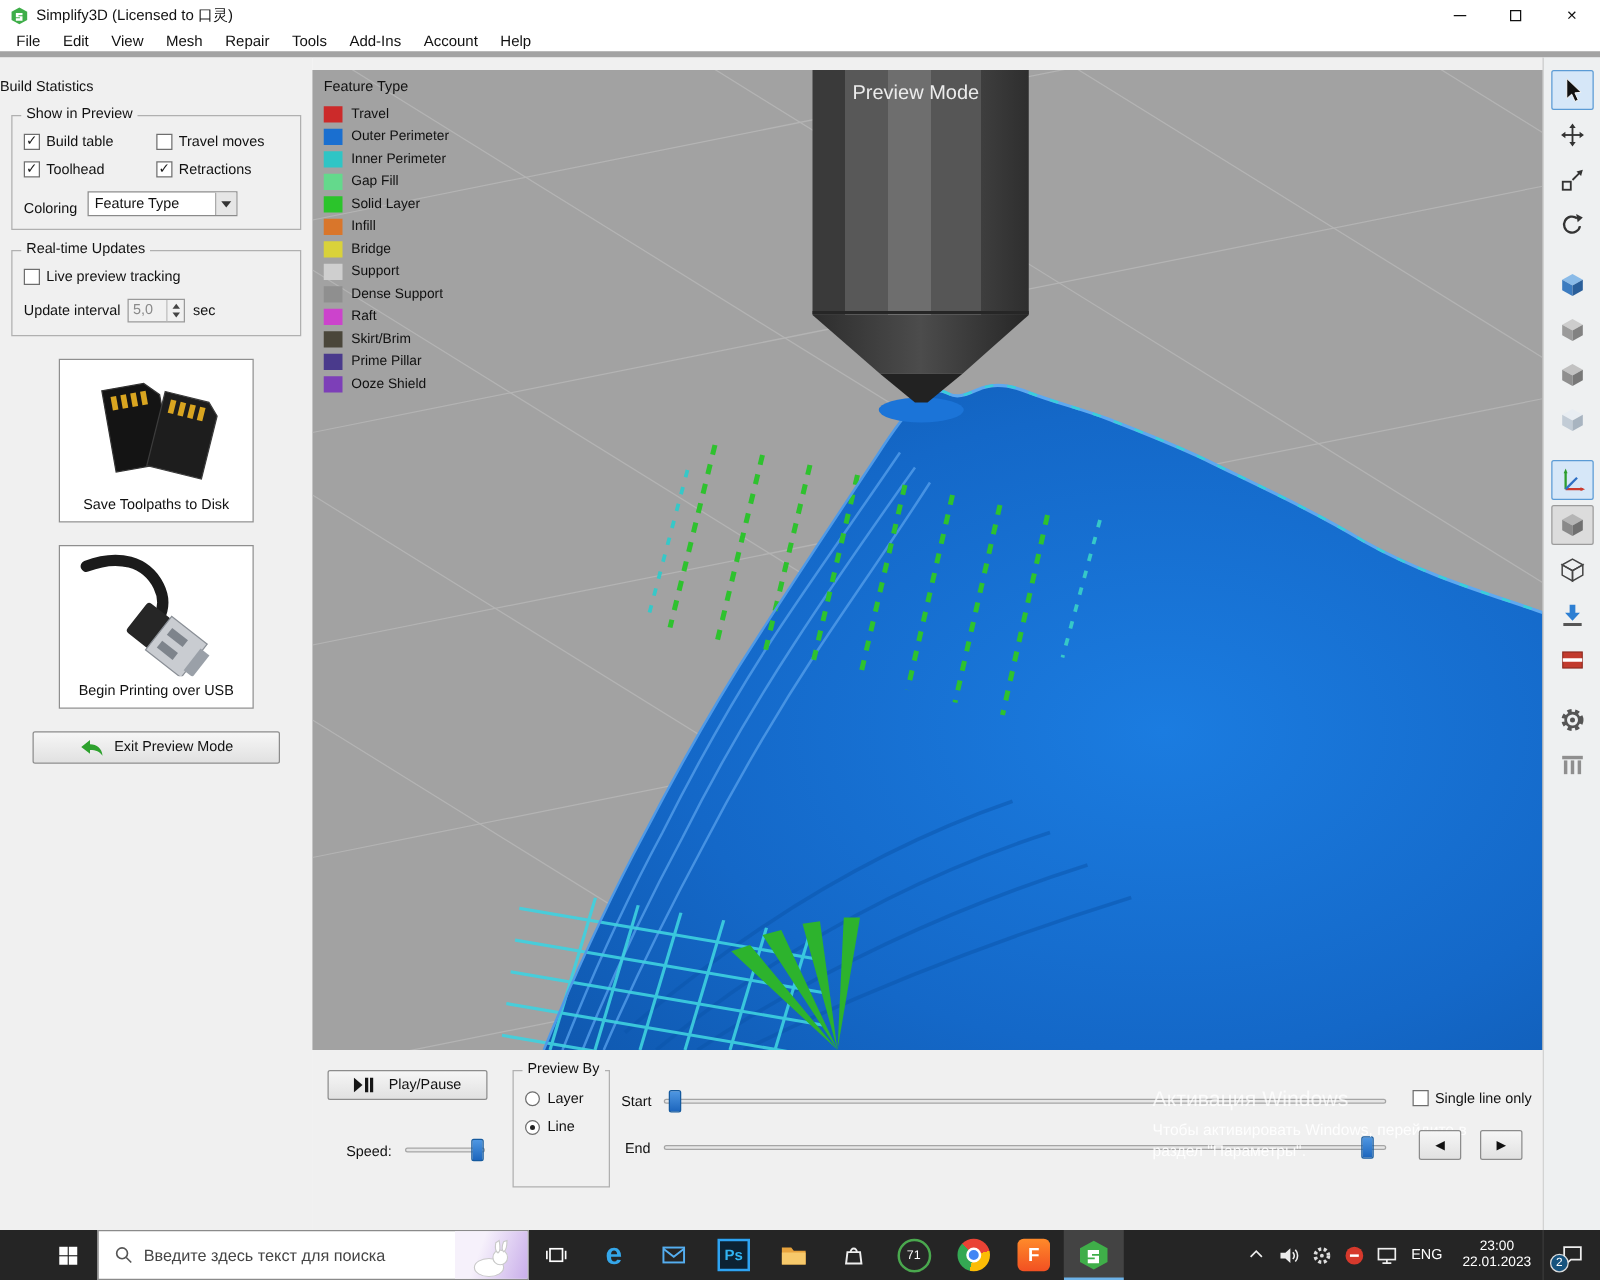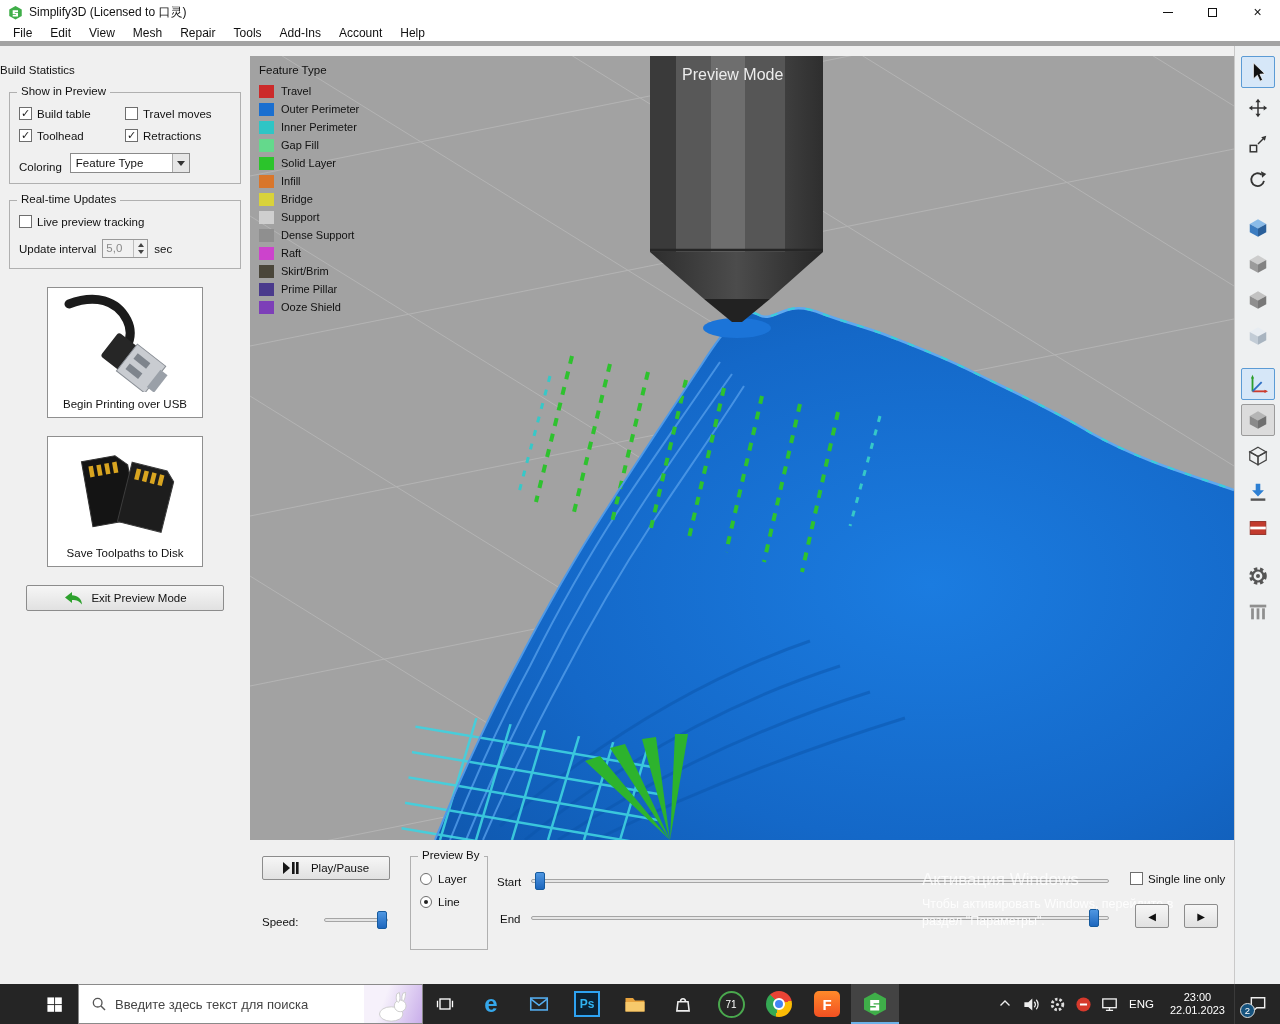--- a/index.html
+++ b/index.html
@@ -207,36 +207,20 @@
                 <i class="tri-down-s"></i>
               </span>
           </div>
           <span>sec</span>
         </div>
       </div>
 
       <div class="imgbtn">
         <div class="pic">
           <svg width="128" height="100" viewBox="0 0 128 100">
-            <path d="M8 12 C 34 2, 56 8, 66 28 C 71 38, 70 46, 66 54" fill="none" stroke="#1b1b1b" stroke-width="9" stroke-linecap="round"></path>
-            <g transform="rotate(38 70 70)">
-              <rect x="42" y="54" width="24" height="30" rx="3" fill="#262626"></rect>
-              <rect x="64" y="52" width="36" height="34" fill="#c9ccd1" stroke="#8a8f96"></rect>
-              <rect x="98" y="58" width="9" height="22" fill="#9aa0a8"></rect>
-              <rect x="70" y="59" width="16" height="7" fill="#7e848c"></rect>
-              <rect x="70" y="72" width="16" height="7" fill="#7e848c"></rect>
-            </g>
-          </svg>
-        </div>
-        <div class="cap">Begin Printing over USB</div>
-      </div>
-
-      <div class="imgbtn">
-        <div class="pic">
-          <svg width="128" height="100" viewBox="0 0 128 100">
             <g transform="rotate(-10 50 50)">
               <path d="M26 16 h34 l11 11 v55 h-45 z" fill="#141414" stroke="#333"></path>
               <g fill="#d9a520">
                 <rect x="32" y="22" width="4.5" height="11"></rect>
                   <rect x="40" y="22" width="4.5" height="11"></rect>
                 <rect x="48" y="22" width="4.5" height="11"></rect>
                   <rect x="56" y="22" width="4.5" height="11"></rect>
               </g>
             </g>
             <g transform="rotate(14 78 60)">
@@ -244,20 +228,36 @@
               <g fill="#d9a520">
                 <rect x="68" y="29" width="4.5" height="11"></rect>
                   <rect x="76" y="29" width="4.5" height="11"></rect>
                 <rect x="84" y="29" width="4.5" height="11"></rect>
                   <rect x="92" y="29" width="4.5" height="11"></rect>
               </g>
             </g>
           </svg>
         </div>
         <div class="cap">Save Toolpaths to Disk</div>
+      </div>
+
+      <div class="imgbtn">
+        <div class="pic">
+          <svg width="128" height="100" viewBox="0 0 128 100">
+            <path d="M8 12 C 34 2, 56 8, 66 28 C 71 38, 70 46, 66 54" fill="none" stroke="#1b1b1b" stroke-width="9" stroke-linecap="round"></path>
+            <g transform="rotate(38 70 70)">
+              <rect x="42" y="54" width="24" height="30" rx="3" fill="#262626"></rect>
+              <rect x="64" y="52" width="36" height="34" fill="#c9ccd1" stroke="#8a8f96"></rect>
+              <rect x="98" y="58" width="9" height="22" fill="#9aa0a8"></rect>
+              <rect x="70" y="59" width="16" height="7" fill="#7e848c"></rect>
+              <rect x="70" y="72" width="16" height="7" fill="#7e848c"></rect>
+            </g>
+          </svg>
+        </div>
+        <div class="cap">Begin Printing over USB</div>
       </div>
 
       <button class="btn exitbtn">
         <svg width="20" height="14" viewBox="0 0 20 14">
           <path d="M9 1 L2 6.5 L9 12 V9 C14 9 16.5 10.3 19 13.5 C18.6 7.5 14.5 4.5 9 4.3 Z" fill="#2da12d"></path>
         </svg>
         <span>Exit Preview Mode</span>
       </button>
     </div>
 
@@ -441,21 +441,21 @@
       <div class="playback">
         <button class="btn" style="left:12px;top:16px;width:128px;height:24px;gap:12px;">
           <svg width="16" height="12" viewBox="0 0 16 12">
             <polygon points="0,0 7,6 0,12" fill="#161616"></polygon>
             <rect x="9" y="0" width="2.6" height="12" fill="#161616"></rect>
               <rect x="13" y="0" width="2.6" height="12" fill="#161616"></rect>
           </svg>
           <span>Play/Pause</span>
         </button>
 
-        <span class="pl-label" style="left:12px;top:76px;">Speed:</span>
+        <span class="pl-label" style="left:27px;top:76px;">Speed:</span>
         <div class="slider" style="left:74px;top:71px;width:64px;height:18px;">
           <div class="groove"></div>
           <div class="handle" style="left:53px;"></div>
         </div>
 
         <div class="fieldset pb-fieldset" style="left:160px;top:16px;width:78px;height:94px;">
           <span class="legendtext">Preview By</span>
           <label class="radio-row">
             <span class="radio"></span>
             <span>Layer</span>

